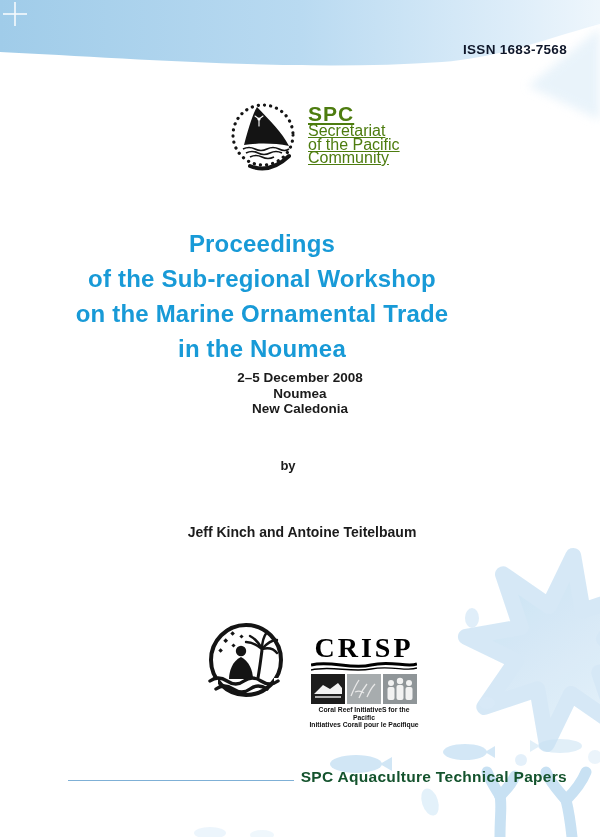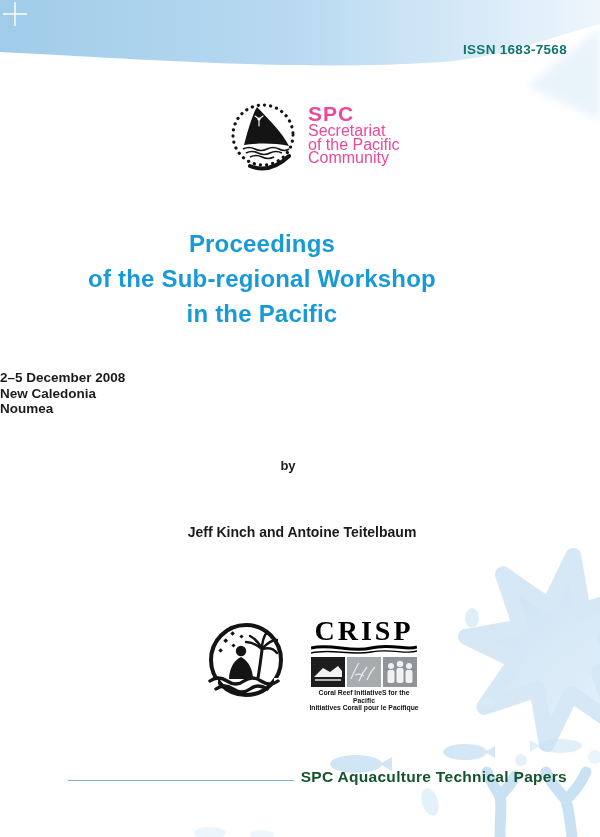--- a/index.html
+++ b/index.html
@@ -3,50 +3,50 @@
 <meta charset="utf-8">
 <style>
   html,body{margin:0;padding:0;background:#ffffff;}
   .page{
     position:relative;width:600px;height:837px;overflow:hidden;
     background:#ffffff;font-family:"Liberation Sans",sans-serif;
   }
   .bg-svg{position:absolute;left:0;top:0;width:600px;height:837px;}
   .issn{
     position:absolute;top:42px;right:33px;
-    font-size:13.5px;font-weight:bold;color:#0f766e;letter-spacing:.3px;
+    font-size:13.5px;font-weight:bold;color:#0f172a;letter-spacing:.3px;
   }
   .header-logo{
     position:absolute;left:230px;top:98px;width:200px;height:78px;display:flex;
   }
   .header-logo svg{flex:0 0 auto;}
-  .spc-text{margin-left:8px;padding-top:6px;color:#ec4899;}
+  .spc-text{margin-left:8px;padding-top:6px;color:#4d7c0f;text-decoration:underline;}
   .spc-acronym{font-size:21px;font-weight:600;letter-spacing:1px;line-height:20px;}
   .spc-name{font-size:16px;line-height:13.5px;font-weight:500;}
   .title-block{
     position:absolute;left:0;top:226px;width:524px;text-align:center;
     color:#189ad7;font-weight:bold;font-size:24px;line-height:35px;letter-spacing:.2px;
   }
   .event-block{
-    position:absolute;left:0;top:370px;width:600px;
+    position:absolute;left:0;top:370px;width:600px;text-align:center;
     color:#1b1b1b;font-weight:bold;font-size:13.5px;line-height:15.5px;
   }
   .by-label{
     position:absolute;left:0;top:458px;width:576px;text-align:center;
     color:#1b1b1b;font-weight:bold;font-size:13px;
   }
   .authors{
     position:absolute;left:2px;top:524px;width:600px;text-align:center;
     color:#1b1b1b;font-weight:bold;font-size:14px;
   }
   .emblem{position:absolute;left:204px;top:620px;}
   .crisp{position:absolute;left:308px;top:618px;width:112px;text-align:center;}
   .crisp-word{
     font-family:"Liberation Serif",serif;font-weight:bold;font-size:28px;
-    letter-spacing:3px;color:#000;line-height:26px;
+    letter-spacing:3px;color:#000;line-height:26px;margin-top:17px;
   }
   .crisp-waves{display:block;margin:0 auto;}
   .crisp-tiles{display:block;margin:2px auto 2px;}
   .crisp-caption{font-size:6.8px;line-height:7.6px;color:#111;font-weight:bold;}
   .footer-rule{
     position:absolute;left:68px;top:780px;width:226px;height:1px;background:#7fb0d6;
   }
   .footer-label{
     position:absolute;top:768px;right:33px;
     font-size:15.5px;font-weight:bold;color:#14532d;letter-spacing:.3px;
@@ -147,27 +147,28 @@
       <div class="spc-acronym">SPC</div>
       <div class="spc-name">Secretariat</div>
       <div class="spc-name">of the Pacific</div>
       <div class="spc-name">Community</div>
     </div>
   </div>
 
   <div class="title-block">
     <div>Proceedings</div>
     <div>of the Sub-regional Workshop</div>
-    <div>in the Pacific</div>
+    <div>on the Marine Ornamental Trade</div>
+    <div>in the Noumea</div>
   </div>
 
   <div class="event-block">
     <div>2–5 December 2008</div>
+    <div>Noumea</div>
     <div>New Caledonia</div>
-    <div>Noumea</div>
   </div>
 
   <div class="by-label">by</div>
   <div class="authors">Jeff Kinch and Antoine Teitelbaum</div>
 
   <svg class="emblem" width="84" height="84" viewBox="0 0 84 84" xmlns="http://www.w3.org/2000/svg">
     <circle cx="42" cy="40" r="35" fill="none" stroke="#141414" stroke-width="4"></circle>
 
     <rect x="2" y="58" width="12" height="9" fill="#ffffff"></rect>
     <rect x="70" y="58" width="12" height="9" fill="#ffffff"></rect>

